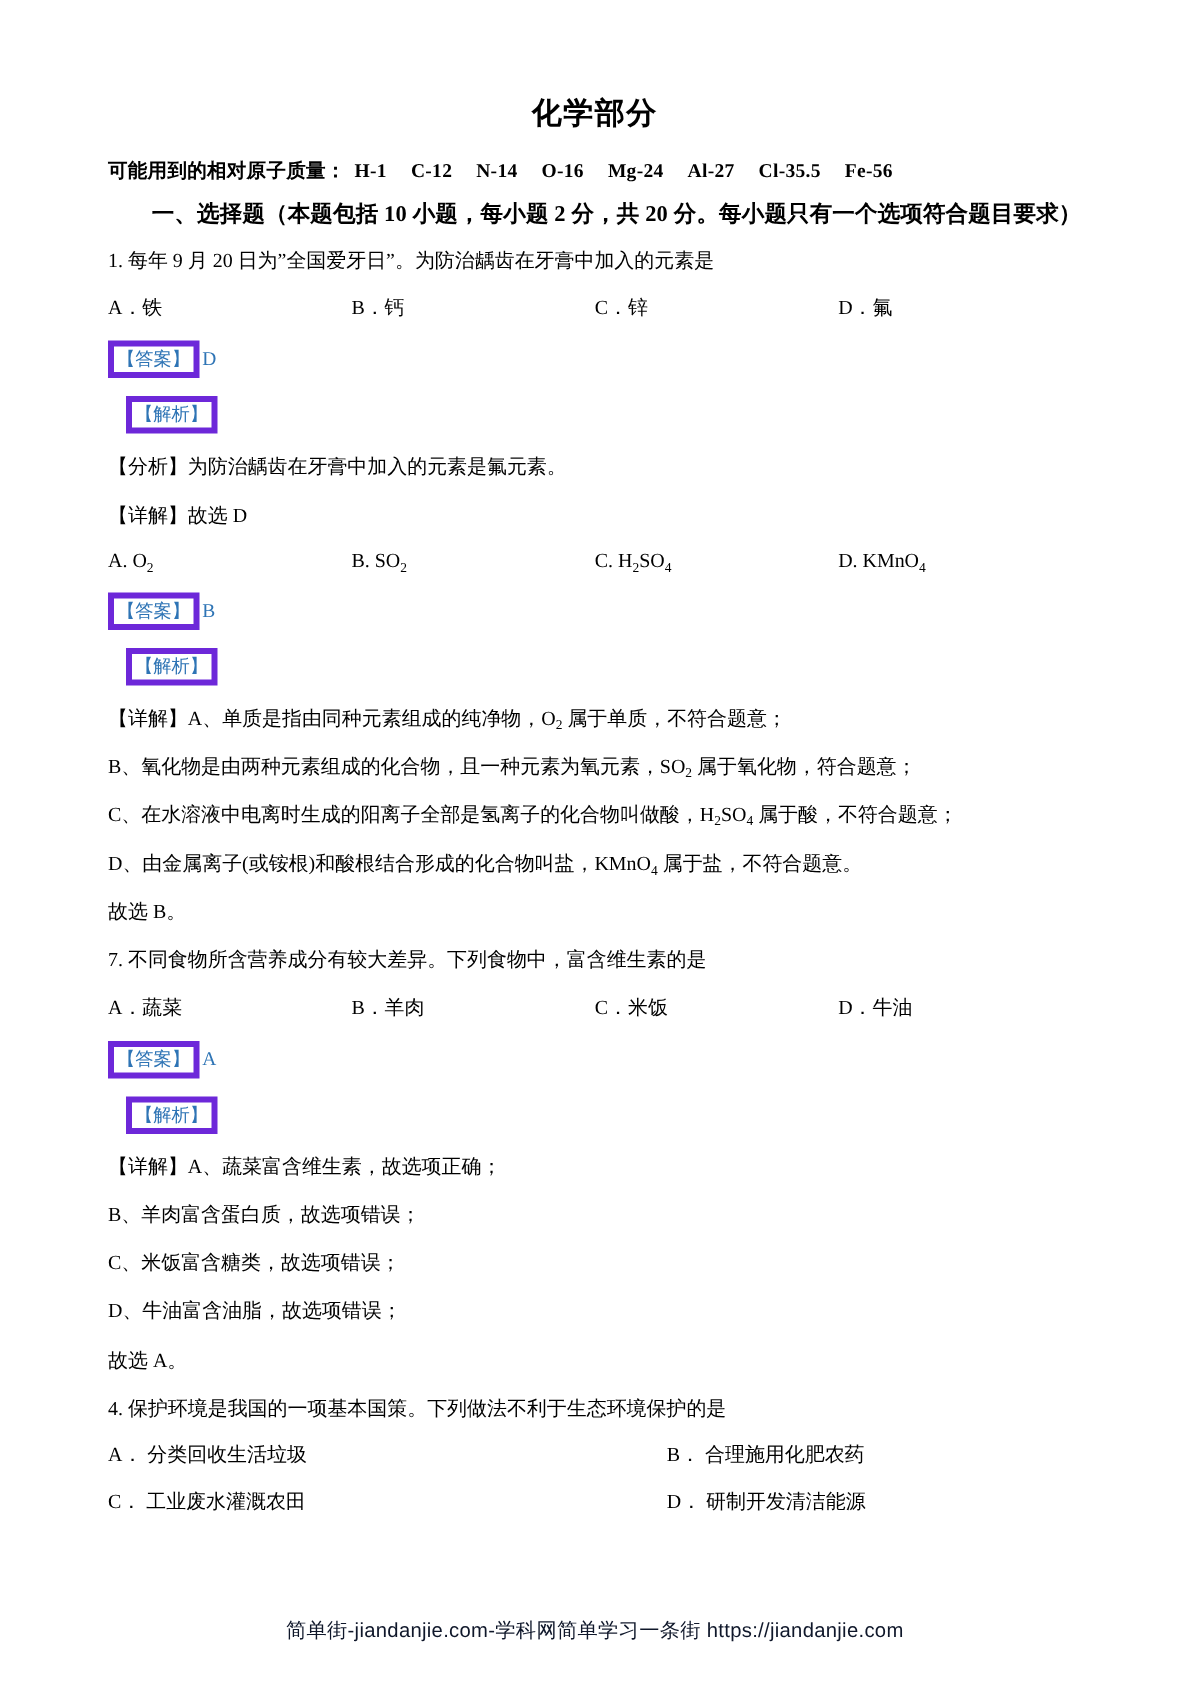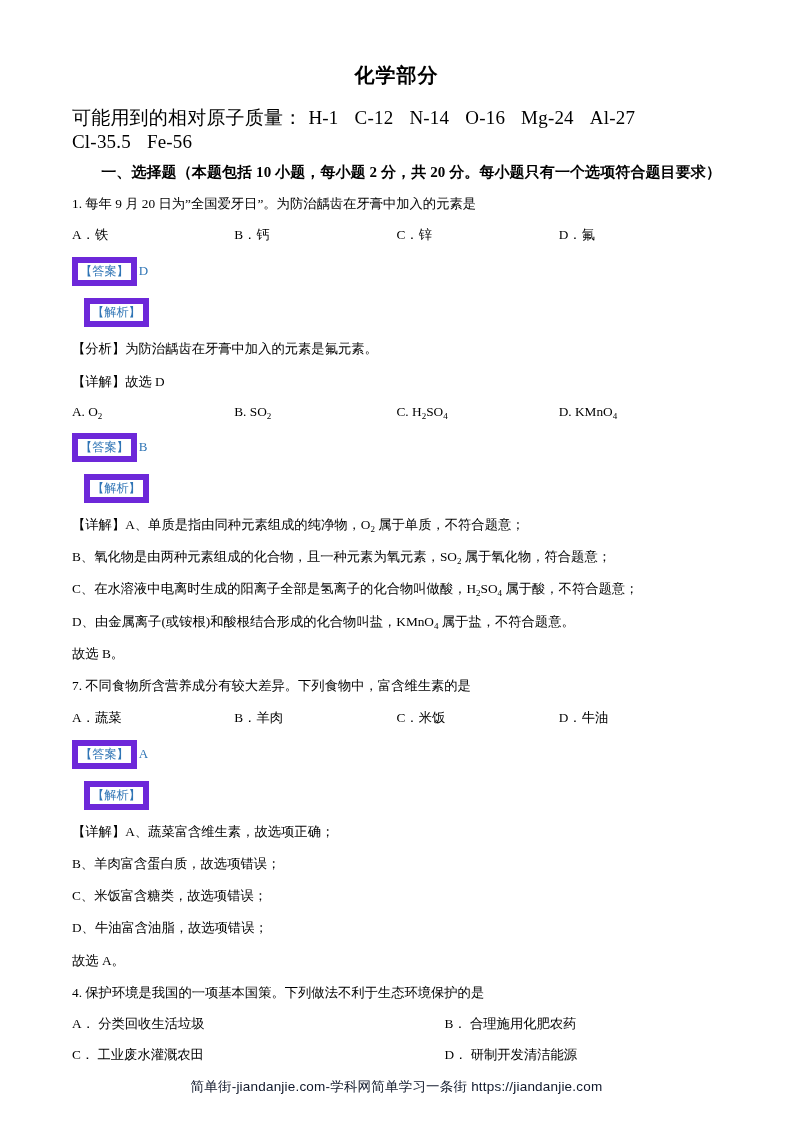--- a/index.html
+++ b/index.html
@@ -23,22 +23,22 @@
     position: relative;
   }
   .doc-title {
     text-align: center;
     font-size: 20px;
     font-weight: bold;
     letter-spacing: 1px;
     margin: 14px 0 16px 0;
   }
   .atomic-line {
-    font-size: 19px;
-    font-weight: normal;
+    font-size: 13px;
+    font-weight: bold;
     margin: 0 0 10px 0;
     letter-spacing: 0.2px;
   }
   .atomic-line .label {
     margin-right: 6px;
   }
   .atomic-line .item {
     display: inline-block;
     margin-right: 16px;
     font-family: "Liberation Serif", serif;
@@ -72,21 +72,21 @@
     padding-left: 48px;
   }
   sub {
     font-size: 9px;
     vertical-align: baseline;
     position: relative;
     top: 3px;
   }
   .tag {
     display: inline-block;
-    border: 6px solid #6d28d9;
+    border: 4px solid #6d28d9;
     color: #2e74b5;
     background: #ffffff;
     font-size: 12.2px;
     padding: 1px 2px 2px 2px;
     line-height: 1.15;
     margin: 0;
   }
   .answer-row {
     font-size: 13px;
     margin: 0 0 12px 0;

